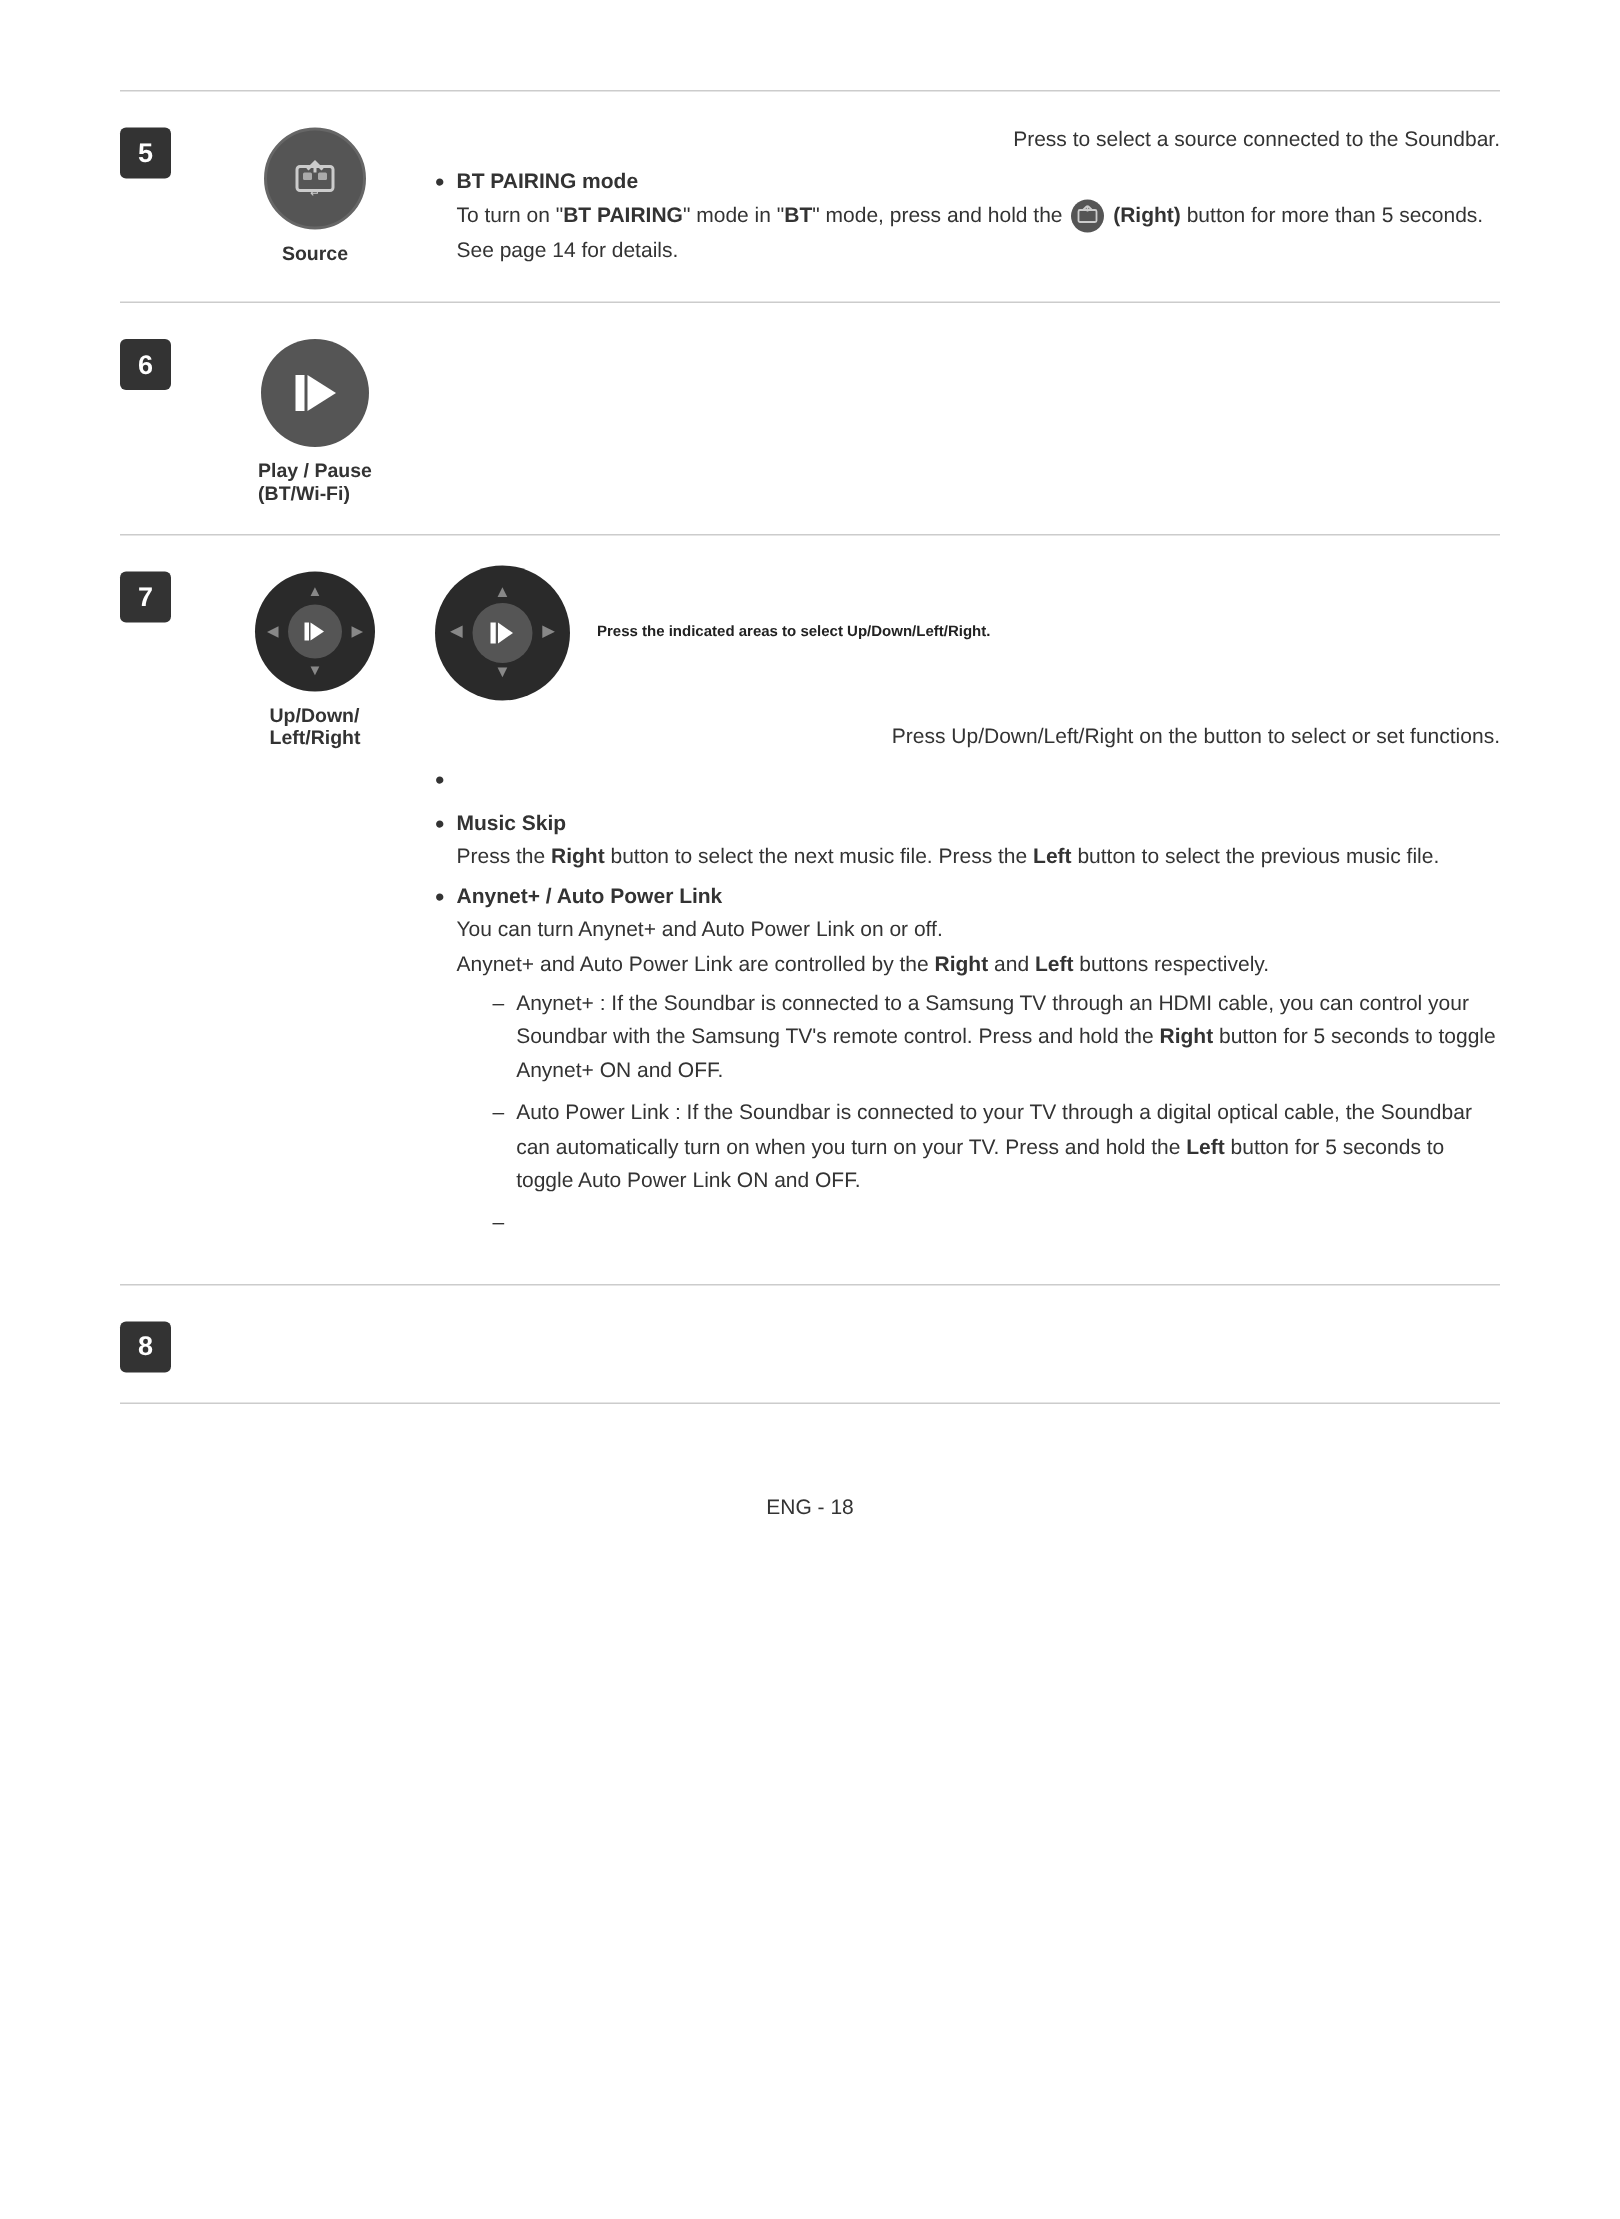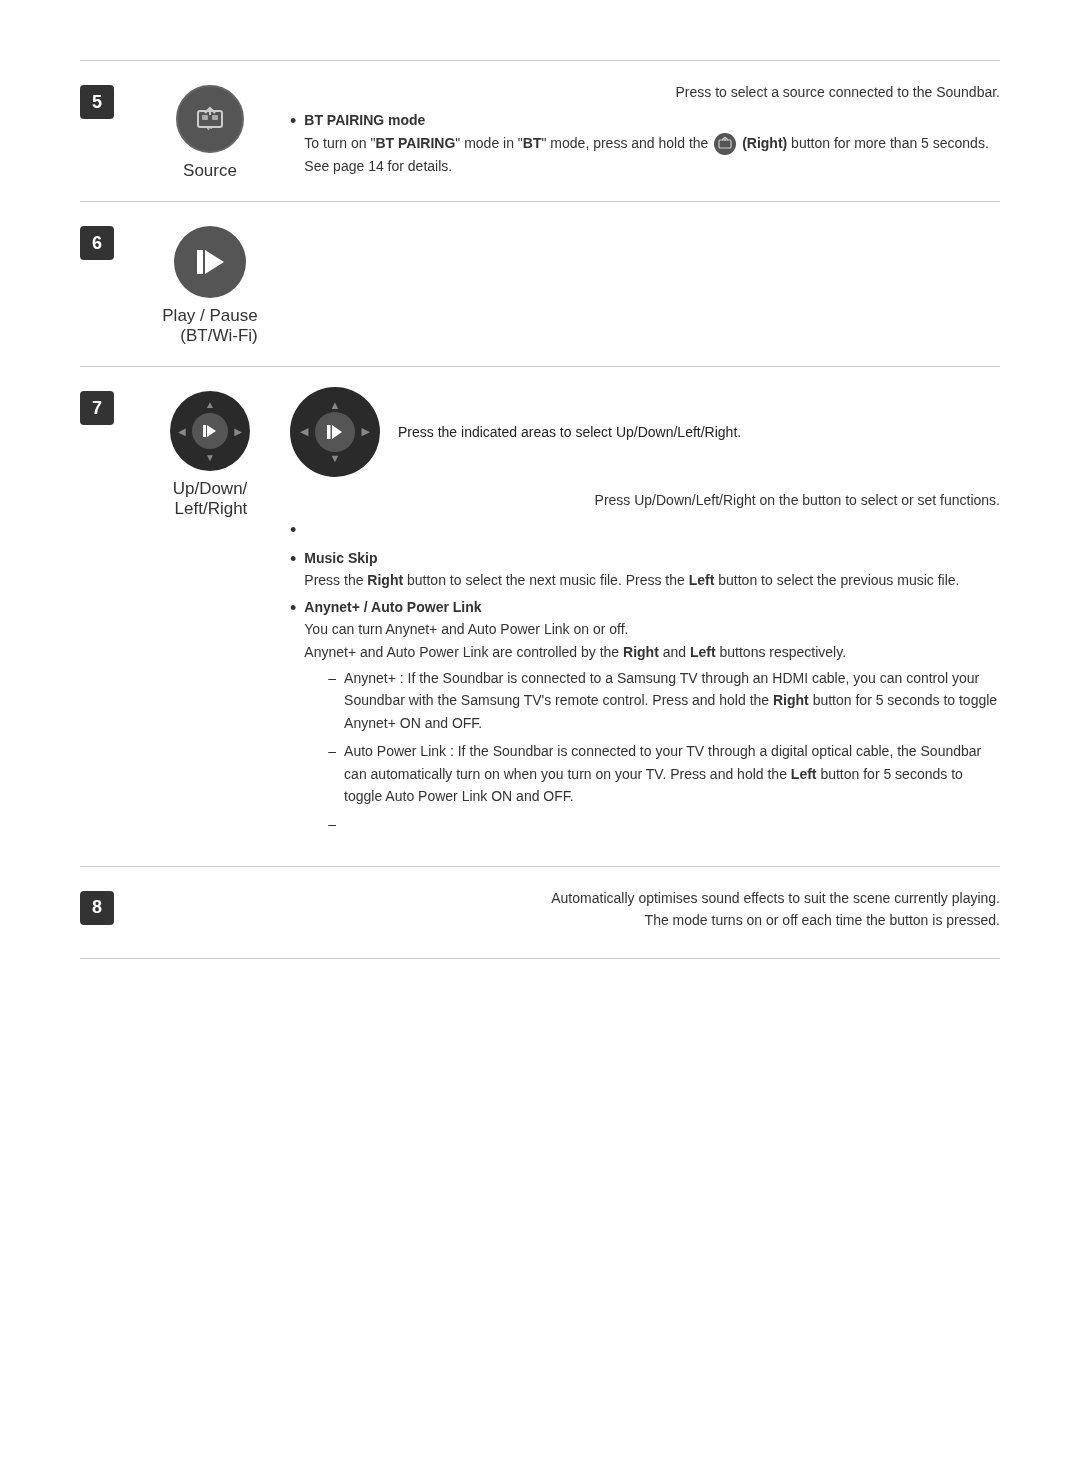--- a/index.html
+++ b/index.html
@@ -56,25 +56,25 @@
       width: 140px;
       flex-shrink: 0;
       display: flex;
       flex-direction: column;
       align-items: center;
       justify-content: flex-start;
       padding-top: 4px;
     }
 
     .icon-label {
-      font-size: 17px;
+      font-size: 13px;
       color: #333;
-      text-align: right;
+      text-align: left;
       margin-top: 8px;
-      font-weight: 400;
+      font-weight: 700;
     }
 
     .desc-col {
       flex: 1;
       font-size: 14px;
       color: #333;
       line-height: 1.6;
       padding-left: 10px;
     }
 
@@ -192,22 +192,22 @@
 
     .dpad-and-text {
       display: flex;
       flex-direction: row;
       align-items: center;
       gap: 18px;
       margin-bottom: 12px;
     }
 
     .dpad-caption {
-      font-size: 14px;
-      font-weight: normal;
+      font-size: 10px;
+      font-weight: bold;
       color: #222;
     }
   </style>
 </head>
 <body>
 
 <div class="page-content">
   <div class="table-wrapper">
 
     <div class="row">
@@ -342,20 +342,18 @@
             </div>
           </div>
         </div>
       </div>
     </div>
 
     <div class="row">
       <div class="num-col">
         <div class="num-badge">8</div>
       </div>
-      <div class="desc-col">
-        <p>Automatically optimises sound effects to suit the scene currently playing.<br>The mode turns on or off each time the button is pressed.</p>
-      </div>
     </div>
 
   </div>
 
+  <div class="footer-text">ENG - 18</div>
 </div>
 
 </body></html>

